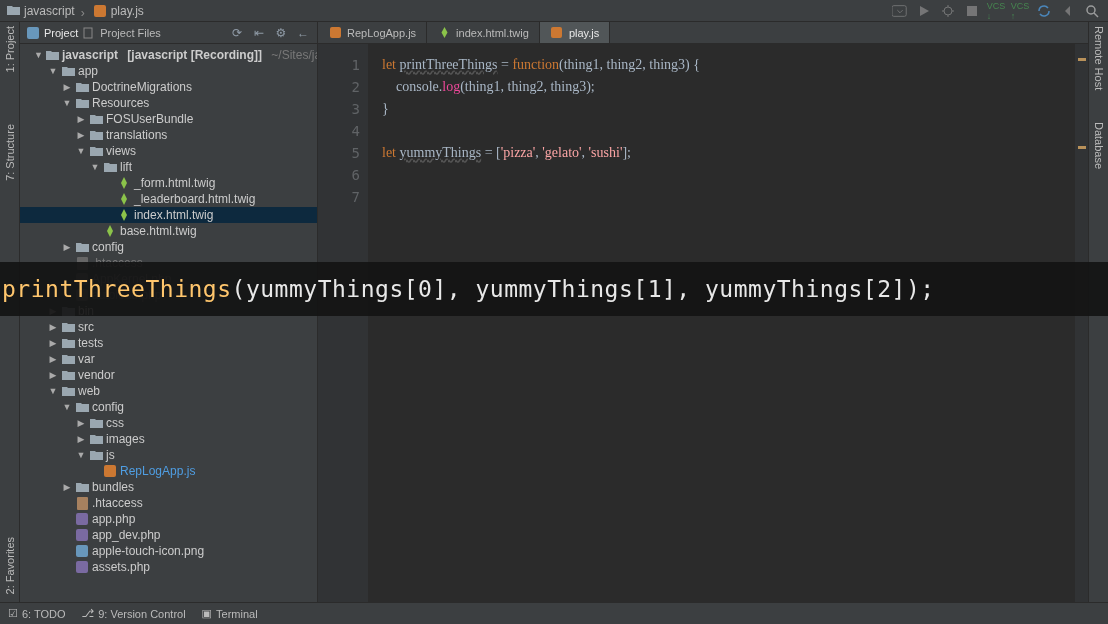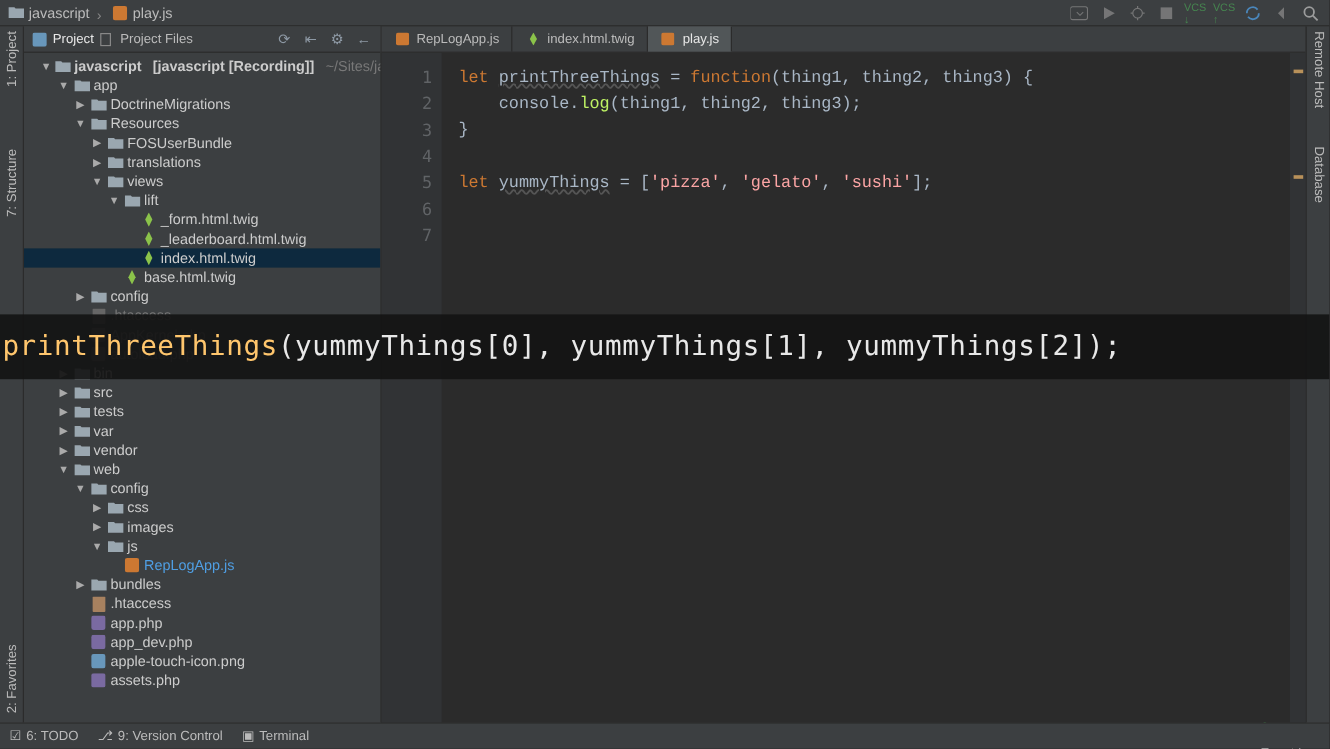--- a/index.html
+++ b/index.html
@@ -92,25 +92,25 @@
 }
 .etab.active { background: #515658; color: #e8e8e8; }
 .editor-body { flex: 1; display: flex; position: relative; }
 .gutter {
   width: 50px; background: #313335; text-align: right;
   padding: 10px 8px 0 0; font-family: Menlo, Consolas, monospace;
   font-size: 14px; color: #606366; line-height: 22px;
 }
 .code {
   flex: 1; padding: 10px 0 16px 14px;
-  font-family: Liberation Mono, monospace; font-size: 14px;
+  font-family: Liberation Serif, serif; font-size: 14px;
   line-height: 22px; color: #a9b7c6; position: relative;
 }
 .kw { color: #cc7832; }
-.fn { color: #bef264; }
+.fn { color: #ec4899; }
 .str { color: #fca5a5; }
 .def { color: #a9b7c6; text-decoration: underline wavy #555; }
 .punct { color: #a9b7c6; }
 .editor-marker {
   position: absolute; right: 0; top: 0; width: 13px; height: 100%;
   background: #313335;
 }
 .marker { position: absolute; right: 2px; width: 8px; height: 3px; background: #b8915a; }
 .caption-overlay {
   position: absolute; left: 0; right: 0; top: 262px;

